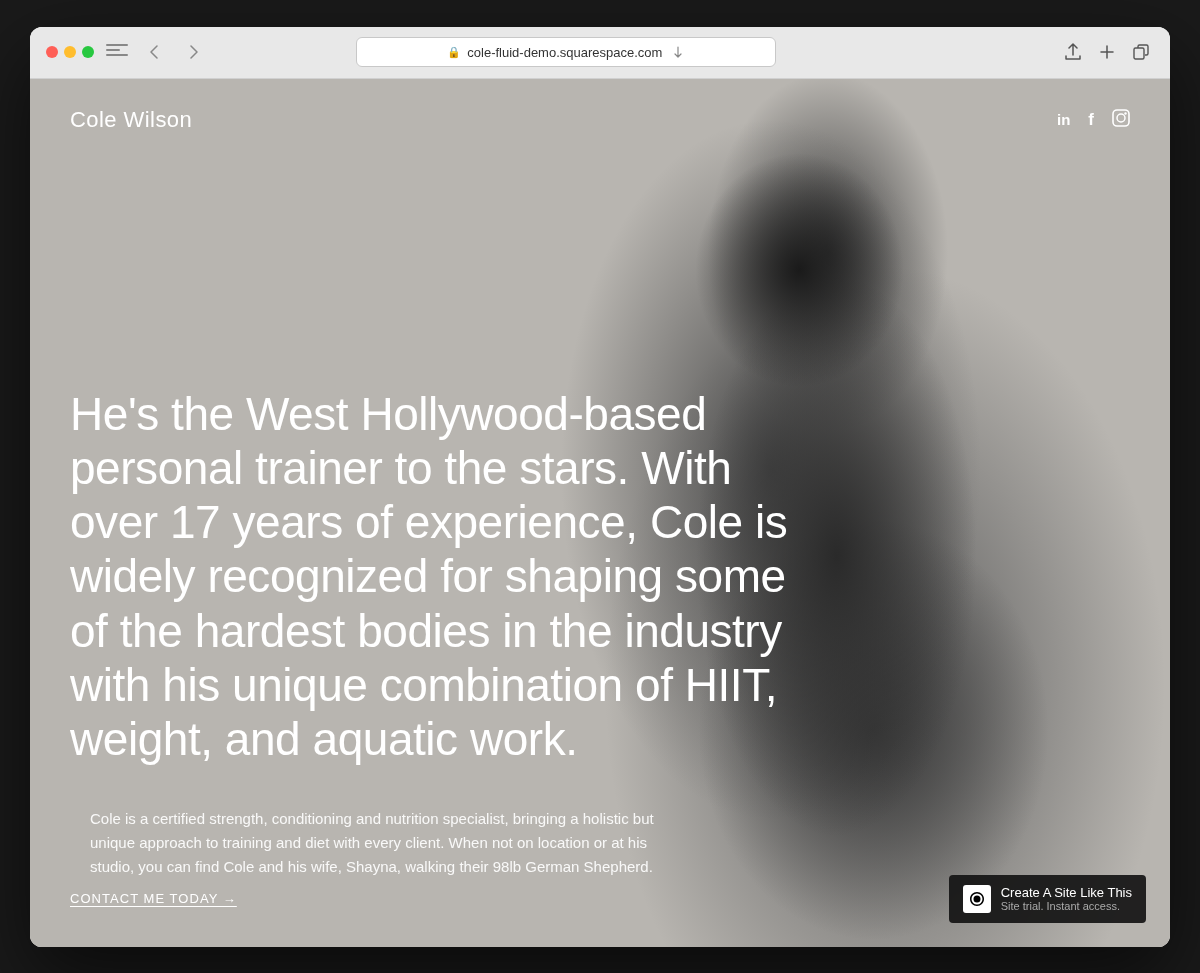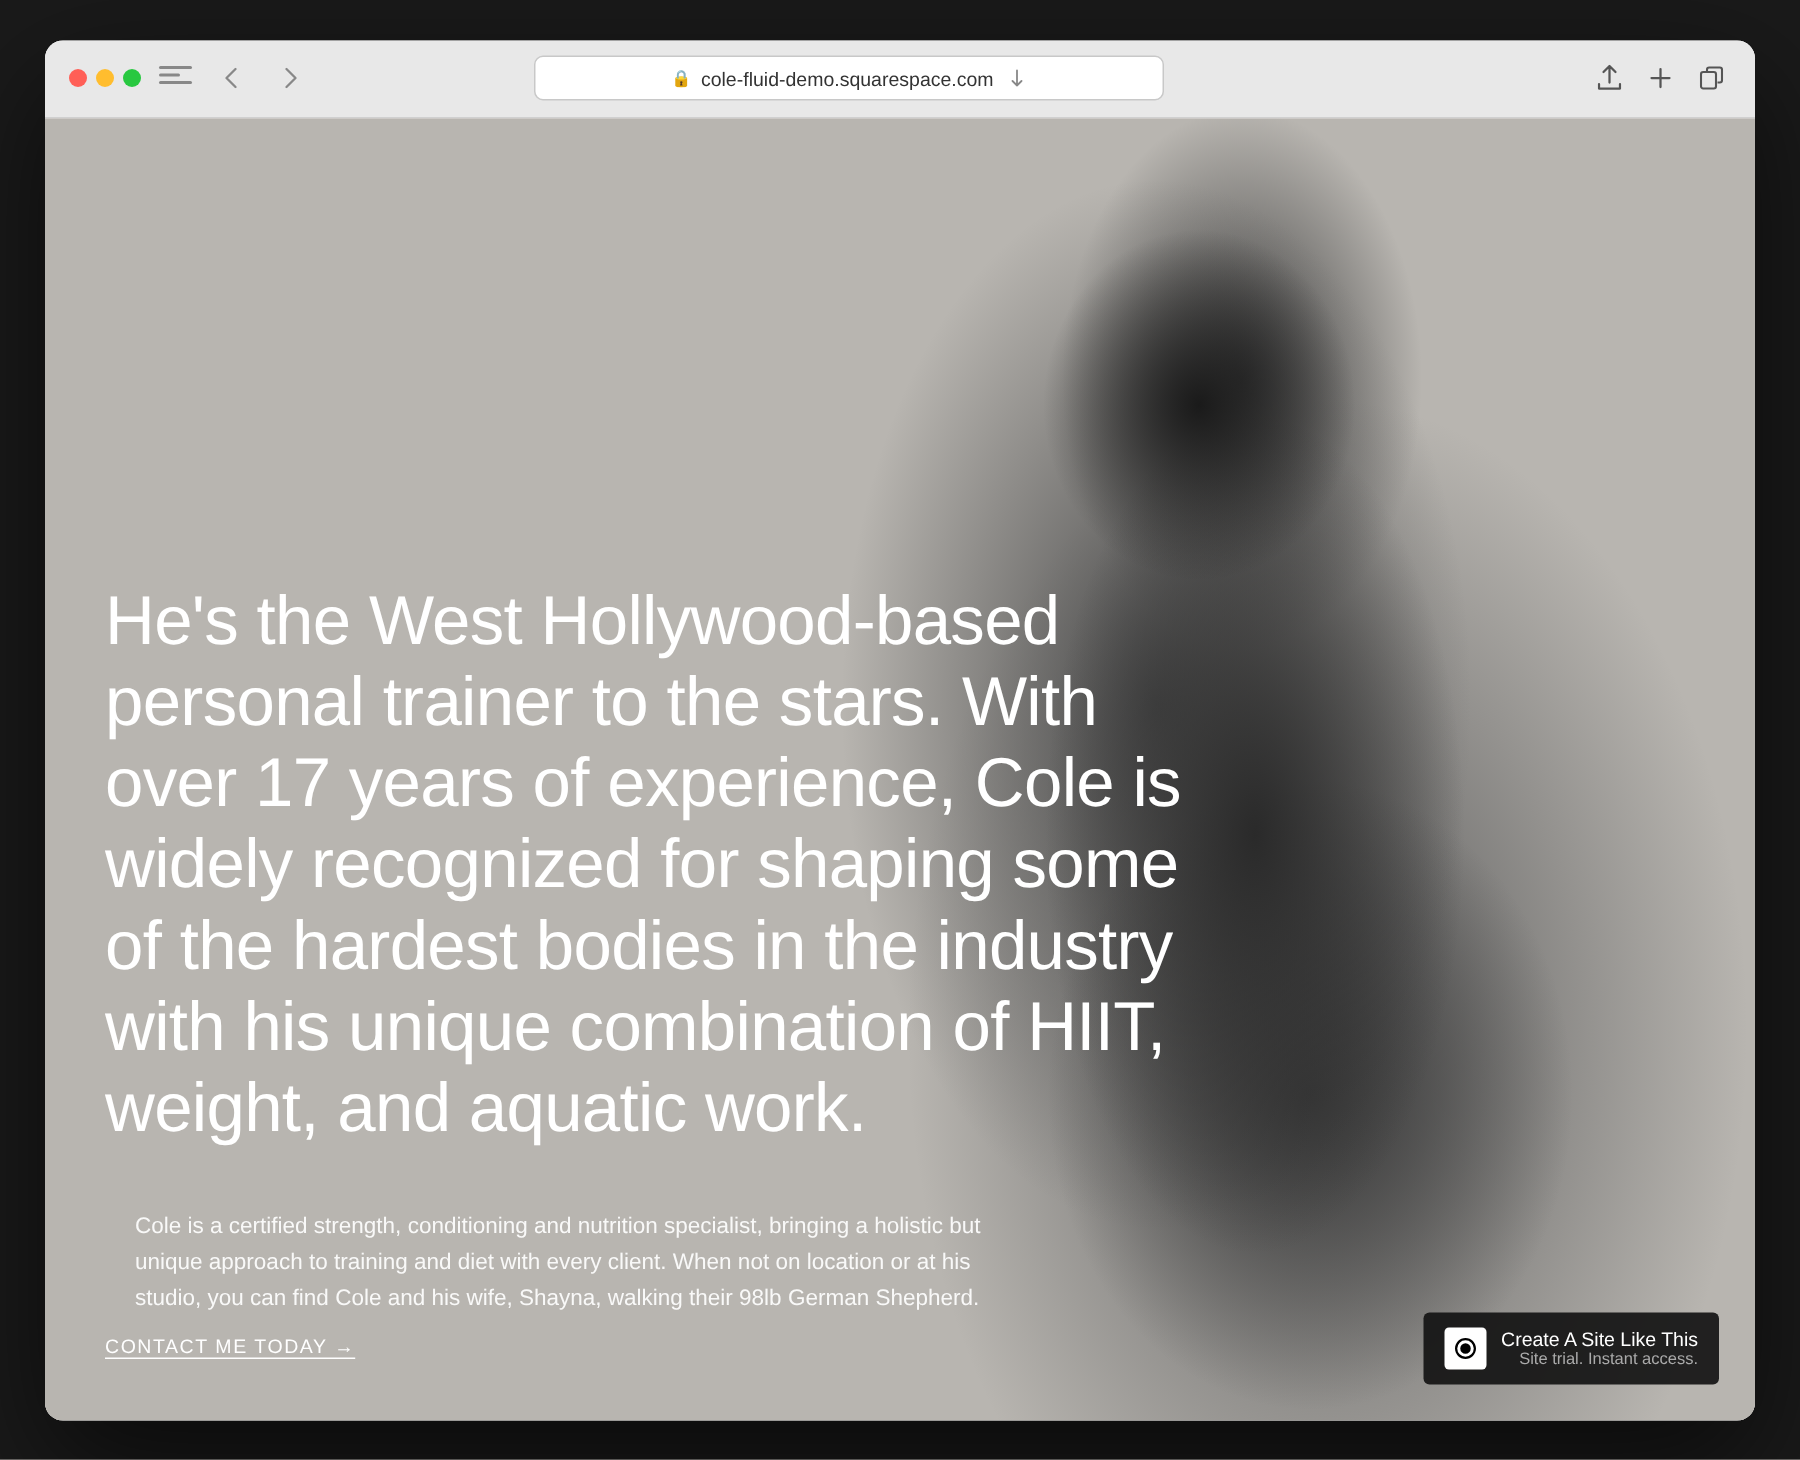--- a/index.html
+++ b/index.html
@@ -262,21 +262,20 @@
     }
 
     .ss-logo svg {
       width: 18px;
       height: 18px;
     }
 
     .ss-badge-text {
       display: flex;
       flex-direction: column;
-      align-items: flex-end;
     }
 
     .ss-badge-title {
       font-size: 13px;
       font-weight: 500;
       color: #fff;
     }
 
     .ss-badge-sub {
       font-size: 11px;
@@ -335,20 +334,40 @@
         <svg width="16" height="16" viewBox="0 0 16 16" fill="none">
           <rect x="1" y="4" width="10" height="11" rx="1.5" stroke="#555" stroke-width="1.4"></rect>
           <path d="M5 4V2.5A1.5 1.5 0 016.5 1H13.5A1.5 1.5 0 0115 2.5V9.5A1.5 1.5 0 0113.5 11H12" stroke="#555" stroke-width="1.4"></path>
         </svg>
       </div>
     </div>
   </div>
 
   <div class="website-content">
 
+    <header class="site-header">
+      <div class="site-logo">Cole Wilson</div>
+      <nav class="social-nav">
+        <a class="social-link">
+          <span style="font-weight:700;font-size:15px;">in</span>
+        </a>
+        <a class="social-link">
+          <span style="font-weight:700;font-size:17px;">f</span>
+        </a>
+        <a class="social-link">
+          <span>
+            <svg width="18" height="18" viewBox="0 0 18 18" fill="none">
+              <rect x="1" y="1" width="16" height="16" rx="4" stroke="white" stroke-width="1.6"></rect>
+              <circle cx="9" cy="9" r="4" stroke="white" stroke-width="1.5"></circle>
+              <circle cx="13.5" cy="4.5" r="1.2" fill="white"></circle>
+            </svg>
+          </span>
+        </a>
+      </nav>
+    </header>
 
     <div class="hero-content">
       <h1 class="hero-headline">He's the West Hollywood-based personal trainer to the stars. With over 17 years of experience, Cole is widely recognized for shaping some of the hardest bodies in the industry with his unique combination of HIIT, weight, and aquatic work.</h1>
 
       <div class="hero-subtext">
         <p>Cole is a certified strength, conditioning and nutrition specialist, bringing a holistic but unique approach to training and diet with every client. When not on location or at his studio, you can find Cole and his wife, Shayna, walking their 98lb German Shepherd.</p>
         <a class="cta-link">CONTACT ME TODAY →</a>
       </div>
     </div>
 

